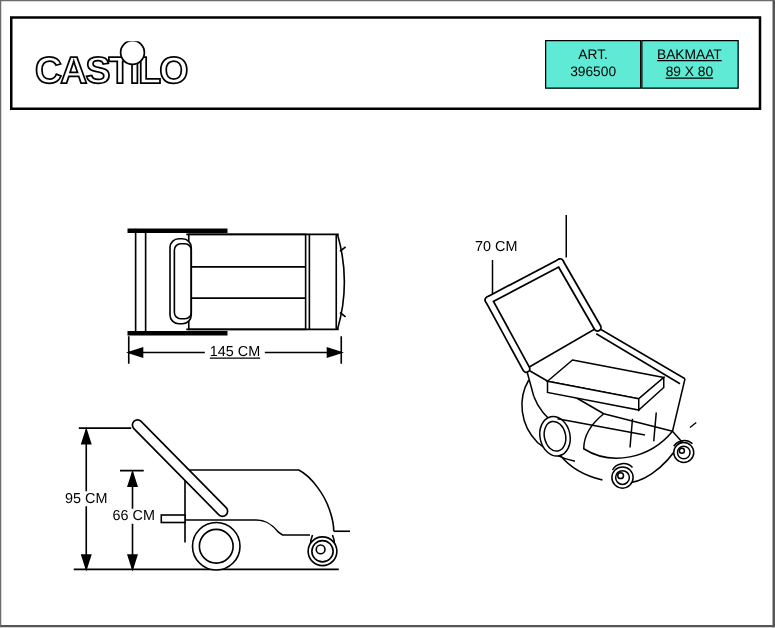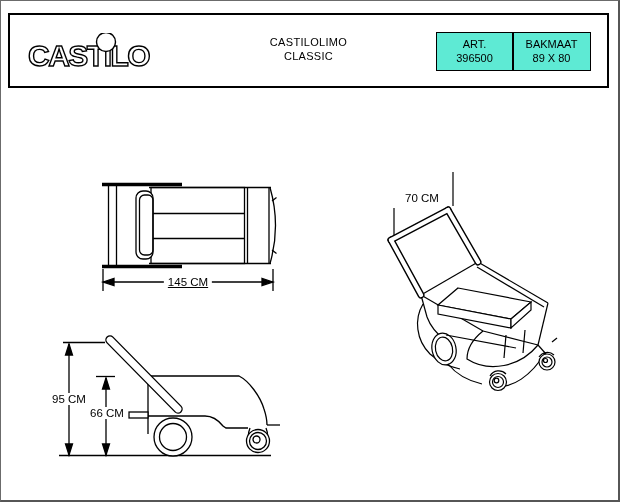--- a/index.html
+++ b/index.html
@@ -18,45 +18,41 @@
   .title{
     position:absolute;left:200px;right:200px;top:20px;text-align:center;
     font-size:11px;line-height:14px;letter-spacing:.3px;
   }
   .info-box{
     position:absolute;top:17px;height:39px;border:1.5px solid #000;box-sizing:border-box;
     display:flex;flex-direction:column;align-items:center;justify-content:center;
     font-size:11px;line-height:13.5px;background:#5eead4;
   }
   .art-box{left:426px;width:77px;}
-  .bakmaat-box{left:502.5px;width:78px;}
+  .bakmaat-box{left:502.5px;width:78px;text-decoration:underline;}
   .drawing-svg{position:absolute;left:0;top:0;}
   .dim-label{
     position:absolute;transform:translate(-50%,-50%);
     background:#fff;padding:0 4px;font-size:11.5px;white-space:nowrap;
   }
 </style>
 </head>
 <body>
 
 <div class="canvas">
 
   <div class="header-box">
 
     <div class="logo">
       <svg width="150" height="42" viewBox="0 0 150 42">
         <text x="0" y="33" font-family="Liberation Sans, sans-serif" font-size="30" font-weight="bold" letter-spacing="-1.5" fill="#ffffff" stroke="#000000" stroke-width="1.4">CASTILO</text>
         <circle cx="78" cy="9" r="9.5" fill="#ffffff" stroke="#000000" stroke-width="1.4"></circle>
       </svg>
     </div>
 
-    <div class="title">
-      <div>CASTILOLIMO</div>
-      <div>CLASSIC</div>
-    </div>
 
     <div class="info-box art-box">
       <div>ART.</div>
       <div>396500</div>
     </div>
 
     <div class="info-box bakmaat-box">
       <div>BAKMAAT</div>
       <div>89 X 80</div>
     </div>
@@ -185,15 +181,15 @@
         <path d="M390,239 L447,209" stroke="#fff" stroke-width="4.2"></path>
         <path d="M390,239 L420,294" stroke="#fff" stroke-width="4.2"></path>
         <path d="M447,209 L477,261" stroke="#fff" stroke-width="4.2"></path>
       </g>
     </g>
   </svg>
 
   <span class="dim-label" style="left:187px;top:281px;text-decoration:underline;">145 CM</span>
   <span class="dim-label" style="left:68px;top:398px;">95 CM</span>
   <span class="dim-label" style="left:106px;top:412px;">66 CM</span>
-  <span class="dim-label" style="left:421px;top:197px;">70 CM</span>
+  <span class="dim-label" style="left:396px;top:197px;">70 CM</span>
 
 </div>
 
 </body></html>

